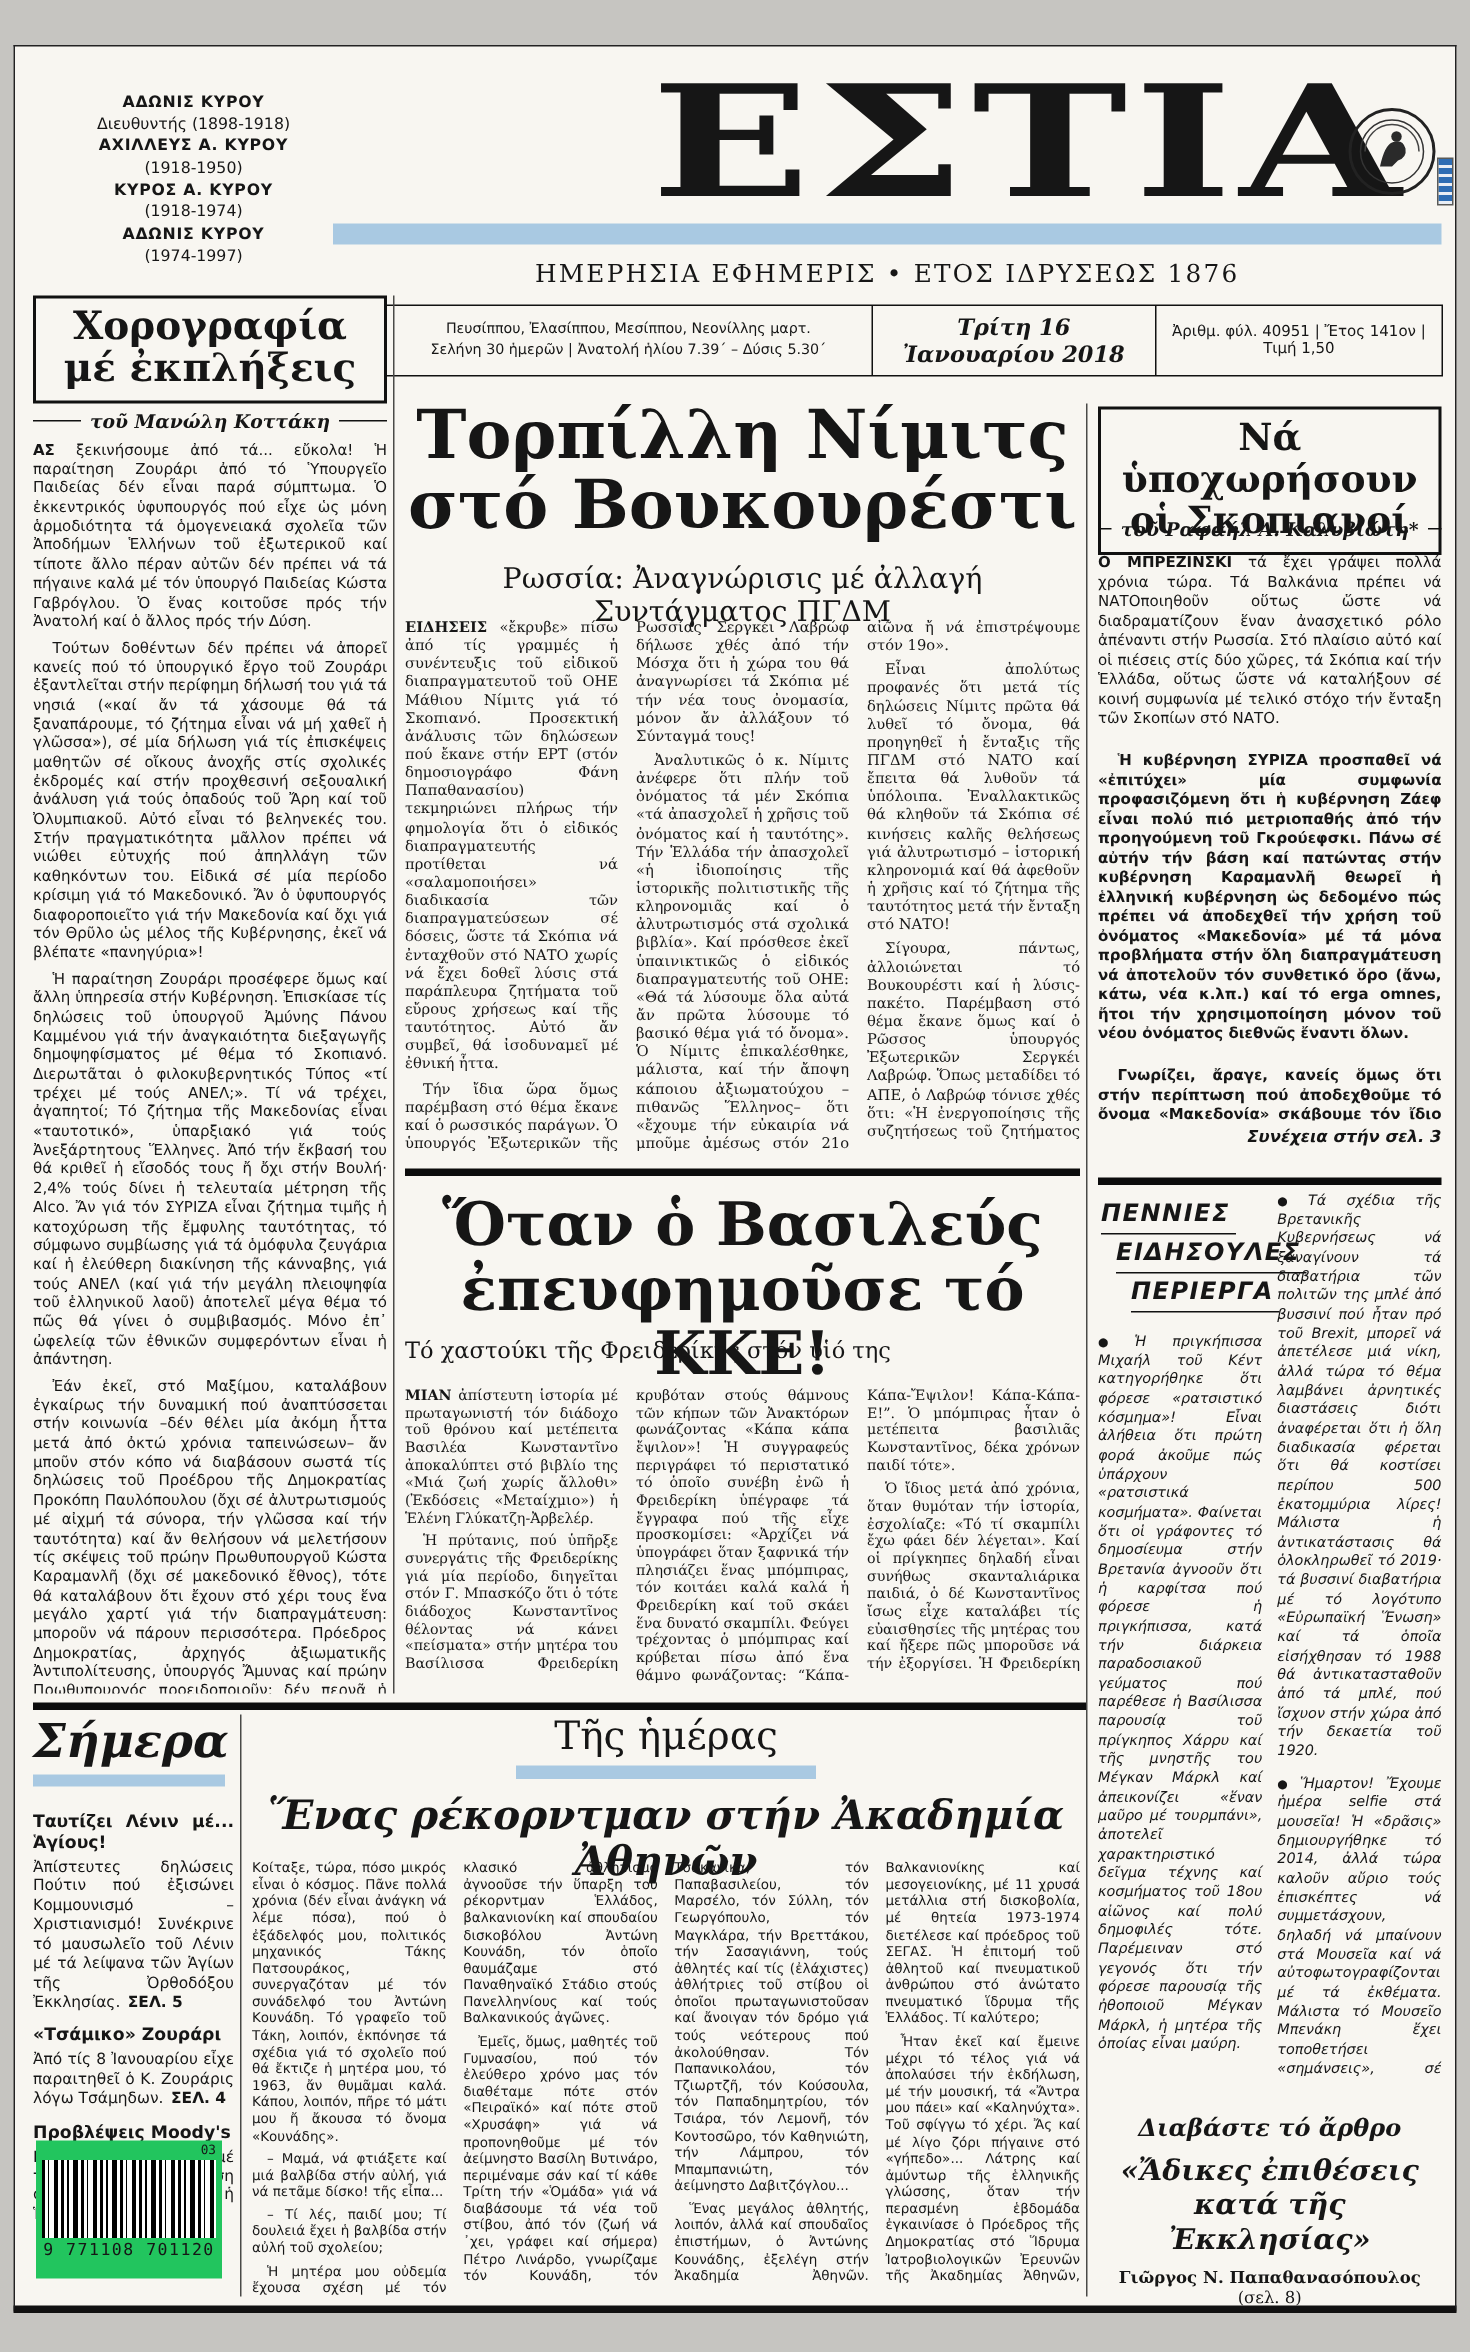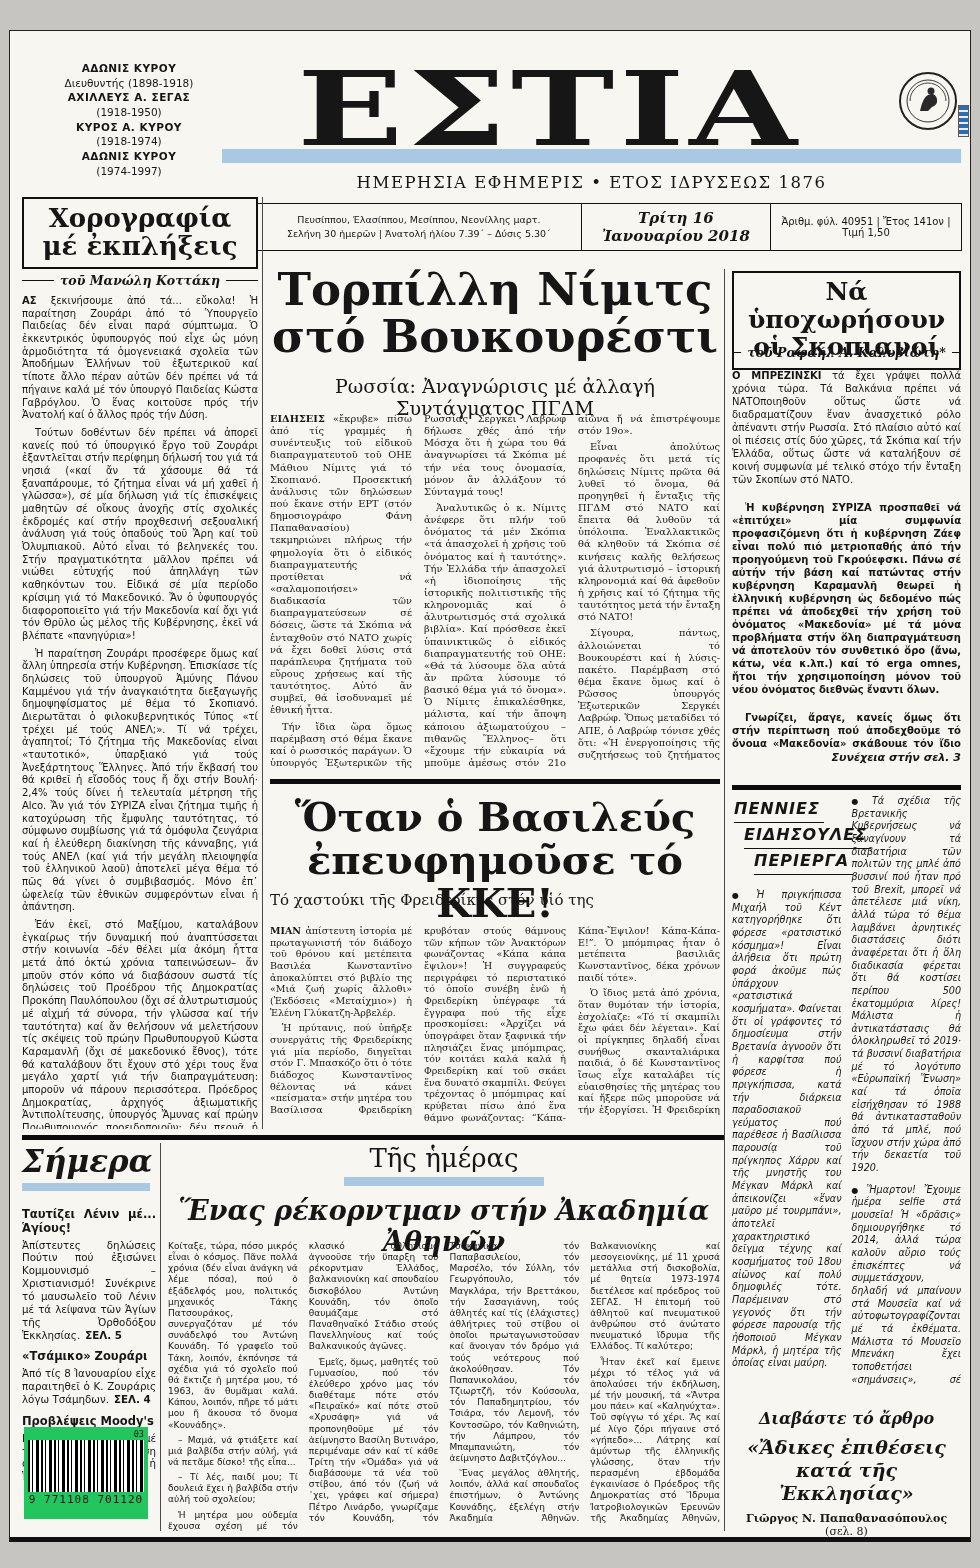--- a/index.html
+++ b/index.html
@@ -7,21 +7,21 @@
   }
   *{margin:0;padding:0;box-sizing:border-box;}
   html,body{width:980px;height:1568px;}
   body{background:#c6c5c1;font-family:"DejaVu Sans",sans-serif;color:var(--ink);position:relative;overflow:hidden;}
   .page{position:absolute;left:9px;top:30px;width:962px;height:1512px;background:var(--paper);
         border:1px solid #222;border-bottom:5px solid #111;}
   .abs{position:absolute;}
   
   .editors{left:24px;top:30px;width:190px;text-align:center;font-size:10.5px;line-height:1.4;}
   .editors .ed-name{font-weight:bold;letter-spacing:.5px;}
-  .logo-wrap{left:200px;top:21px;width:680px;height:114px;display:flex;align-items:center;justify-content:center;overflow:visible;}
+  .logo-wrap{left:200px;top:8px;width:680px;height:114px;display:flex;align-items:center;justify-content:flex-end;overflow:visible;}
   .logo{font-family:"DejaVu Serif",serif;font-weight:bold;font-size:112px;line-height:1;letter-spacing:4px;
         transform:scale(1.24,.92);white-space:nowrap;}
   .seal{left:888px;top:40px;width:60px;height:60px;}
   .flag{left:948px;top:74px;width:11px;height:32px;
         background:repeating-linear-gradient(180deg,var(--flag-blue) 0 4px,#e9eef5 4px 6px);
         border:1px solid #5a5a58;}
   .blue-band{left:212px;top:118px;width:739px;height:14px;background:var(--accent-blue);}
   .tagline{left:212px;top:142px;width:739px;text-align:center;font-family:"DejaVu Serif",serif;
            font-size:16.5px;letter-spacing:1.5px;font-weight:500;}
   .datebar{left:246px;top:172px;width:706px;height:48px;border:1.5px solid #111;display:flex;align-items:stretch;}
@@ -105,21 +105,21 @@
   .tim-body p+p{text-indent:10px;margin-top:4px;}
 </style>
 </head>
 <body>
 
 <div class="page">
 
   <div class="abs editors">
     <div class="ed-name">ΑΔΩΝΙΣ ΚΥΡΟΥ</div>
     <div>Διευθυντής (1898-1918)</div>
-    <div class="ed-name">ΑΧΙΛΛΕΥΣ Α. ΣΕΓΑΣ</div>
+    <div class="ed-name">ΑΧΙΛΛΕΥΣ Α. ΚΥΡΟΥ</div>
     <div>(1918-1950)</div>
     <div class="ed-name">ΚΥΡΟΣ Α. ΚΥΡΟΥ</div>
     <div>(1918-1974)</div>
     <div class="ed-name">ΑΔΩΝΙΣ ΚΥΡΟΥ</div>
     <div>(1974-1997)</div>
   </div>
 
   <div class="abs logo-wrap">
     <div class="logo">ΕΣΤΙΑ</div>
   </div>

